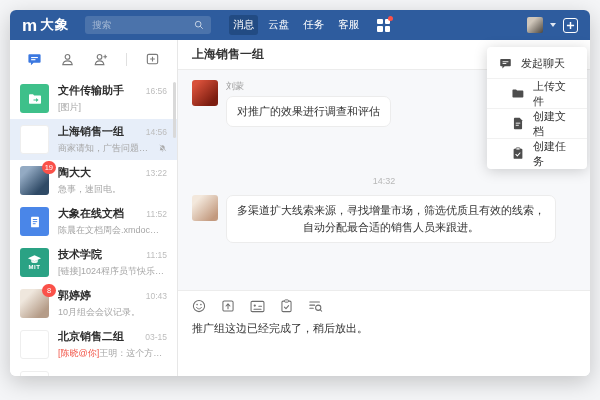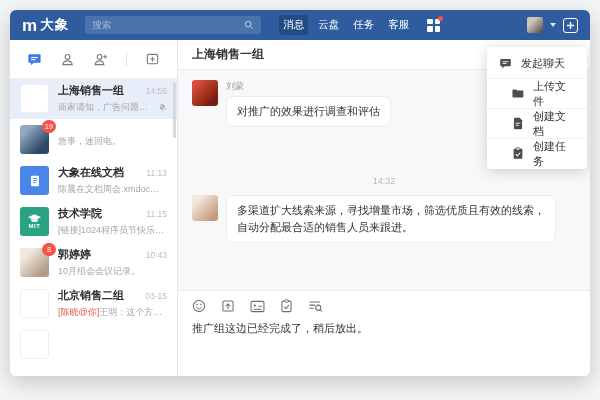--- a/index.html
+++ b/index.html
@@ -4,21 +4,21 @@
 <style>
   * { margin:0; padding:0; box-sizing:border-box; }
   html,body { width:600px; height:400px; background:#f4f5f7; font-family:"Liberation Sans","DejaVu Sans",sans-serif; overflow:hidden; }
   .window { position:absolute; left:10px; top:10px; width:580px; height:366px; background:#fff; border-radius:6px; box-shadow:0 6px 22px rgba(0,0,0,.20); overflow:hidden; display:flex; flex-direction:column; }
 
   
   .titlebar { height:30px; background:#2e5c9e; display:flex; align-items:center; padding:0 12px; flex-shrink:0; }
   .logo { display:flex; align-items:center; color:#fff; }
   .logo-mark { font-size:17px; font-weight:bold; line-height:1; }
   .logo-text { font-size:13.5px; font-weight:bold; margin-left:3px; letter-spacing:1px; }
-  .searchbox { width:176px; height:18px; margin-left:16px; background:rgba(255,255,255,.14); border-radius:3px; display:flex; align-items:center; justify-content:space-between; padding:0 7px; }
+  .searchbox { width:126px; height:18px; margin-left:16px; background:rgba(255,255,255,.14); border-radius:3px; display:flex; align-items:center; justify-content:space-between; padding:0 7px; }
   .search-ph { color:rgba(255,255,255,.48); font-size:9.5px; }
   .tabs { display:flex; margin-left:18px; gap:6px; align-items:center; }
   .tab { color:#fff; font-size:10.5px; padding:3px 4px; border-radius:3px; }
   .tab.active { background:#224b83; }
   .grid-icon { position:relative; width:13px; height:13px; margin-left:14px; display:grid; grid-template-columns:1fr 1fr; gap:2px; }
   .grid-icon i { background:#fff; border-radius:1px; }
   .grid-dot { position:absolute; top:-3px; right:-3px; width:5px; height:5px; background:#fa5149; border-radius:50%; }
   .tb-right { margin-left:auto; display:flex; align-items:center; gap:7px; }
   .tb-avatar { width:16px; height:16px; border-radius:2px; background:linear-gradient(135deg,#cfc6ba 30%,#4c463e); }
   .caret-down { width:0; height:0; border-left:3.5px solid transparent; border-right:3.5px solid transparent; border-top:4.5px solid rgba(255,255,255,.85); }
@@ -62,21 +62,21 @@
   
   .chat { flex:1; display:flex; flex-direction:column; background:#f7f8fa; min-width:0; }
   .chat-header { height:30px; background:#fff; border-bottom:1px solid #ececec; display:flex; align-items:center; padding:0 14px; flex-shrink:0; }
   .chat-title { font-size:12px; font-weight:bold; color:#333; }
   .msgs { flex:1; padding:10px 14px 0; overflow:hidden; }
   .msg-row { display:flex; gap:8px; margin-bottom:9px; }
   .msg-av { width:26px; height:26px; border-radius:3px; flex-shrink:0; }
   .av-liumeng { background:linear-gradient(135deg,#d8503a 15%,#7c1d10 80%); }
   .av-guomeimei { background:linear-gradient(135deg,#f3e8dc 20%,#c39a7f 85%); }
   .msg-author { font-size:9px; color:#9c9c9c; margin-bottom:3px; }
-  .bubble { background:#fff; border:1px solid #ececec; border-radius:7px; padding:6px 10px; font-size:11px; color:#333; max-width:330px; line-height:1.55; display:inline-block; }
+  .bubble { background:#fff; border:1px solid #ececec; border-radius:7px; padding:6px 10px; font-size:11px; color:#333; max-width:330px; line-height:1.55; display:inline-block;text-align:center; }
   .msg-row.self { justify-content:flex-end; padding-right:24px; }
   .bubble.self-b { background:#cfe3f8; border-color:#cfe3f8; }
   .time-divider { text-align:center; font-size:9px; color:#b8b8b8; margin:6px 0 9px; }
 
   
   .composer { background:#fff; border-top:1px solid #ececec; height:86px; flex-shrink:0; display:flex; flex-direction:column; padding:8px 14px 9px; }
   .composer-tools { display:flex; gap:15px; align-items:center; }
   .draft { font-size:11px; color:#333; margin-top:8px; flex:1; outline:none; }
   .composer-bottom { display:flex; align-items:center; justify-content:flex-end; gap:12px; }
   .hint { font-size:10px; color:#c3c3c3; }
@@ -166,20 +166,37 @@
               <rect x="2.5" y="2.5" width="11" height="10" rx="1.5" fill="none" stroke="#7a7a7a" stroke-width="1.2"></rect>
               <line x1="8" y1="5" x2="8" y2="10" stroke="#7a7a7a" stroke-width="1.2"></line>
               <line x1="5.5" y1="7.5" x2="10.5" y2="7.5" stroke="#7a7a7a" stroke-width="1.2"></line>
             </svg>
         </span>
       </div>
 
       <div class="conv-list">
         <span class="scroll-thumb"></span>
 
+        <div class="conv">
+          <span class="conv-av sq-green">
+            <svg width="16" height="16" viewBox="0 0 16 16">
+                <path d="M2 4.2c0-.6.4-1 1-1h3l1.2 1.3H13c.6 0 1 .4 1 1v6.3c0 .6-.4 1-1 1H3c-.6 0-1-.4-1-1z" fill="#fff"></path>
+                <path d="M6.5 8.5h2.6V6.9L11.6 9l-2.5 2.1V9.5H6.5z" fill="#3ec08a"></path>
+              </svg>
+          </span>
+          <div class="conv-body">
+            <div class="conv-top">
+                <span class="conv-name">文件传输助手</span>
+                <span class="conv-time">16:56</span>
+              </div>
+            <div class="conv-preview">
+                <span class="pv-text">[图片]</span>
+              </div>
+          </div>
+        </div>
 
         <div class="conv selected">
           <span class="conv-av g-grid g1">
               <i></i>
               <i></i>
               <i></i>
               <i></i>
             </span>
           <div class="conv-body">
             <div class="conv-top">
@@ -198,39 +215,43 @@
               </span>
             </div>
           </div>
         </div>
 
         <div class="conv">
           <span class="conv-av ph-man">
               <span class="badge">19</span>
             </span>
           <div class="conv-body">
+            <div class="conv-top">
+                <span class="conv-name">陶大大</span>
+                <span class="conv-time">13:22</span>
+              </div>
             <div class="conv-preview">
                 <span class="pv-text">急事，速回电。</span>
               </div>
           </div>
         </div>
 
         <div class="conv">
           <span class="conv-av sq-blue">
             <svg width="14" height="14" viewBox="0 0 16 16">
                 <rect x="3.5" y="2" width="9" height="12" rx="1" fill="#fff"></rect>
                 <rect x="5.5" y="4.6" width="5" height="1.1" fill="#4a86e8"></rect>
                 <rect x="5.5" y="7" width="5" height="1.1" fill="#4a86e8"></rect>
                 <rect x="5.5" y="9.4" width="3.2" height="1.1" fill="#4a86e8"></rect>
               </svg>
           </span>
           <div class="conv-body">
             <div class="conv-top">
                 <span class="conv-name">大象在线文档</span>
-                <span class="conv-time">11:13</span>
+                <span class="conv-time">11:52</span>
               </div>
             <div class="conv-preview">
                 <span class="pv-text">陈晨在文档周会.xmdoc中提...</span>
               </div>
           </div>
         </div>
 
         <div class="conv">
           <span class="conv-av sq-teal">
             <svg width="15" height="9" viewBox="0 0 16 9">

